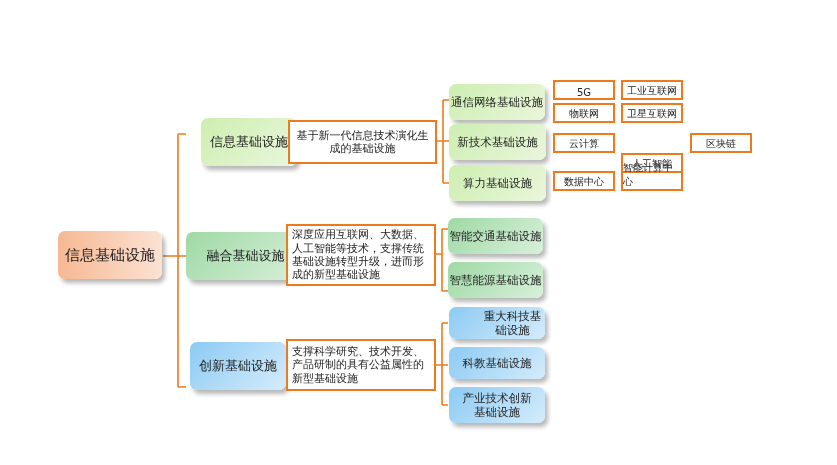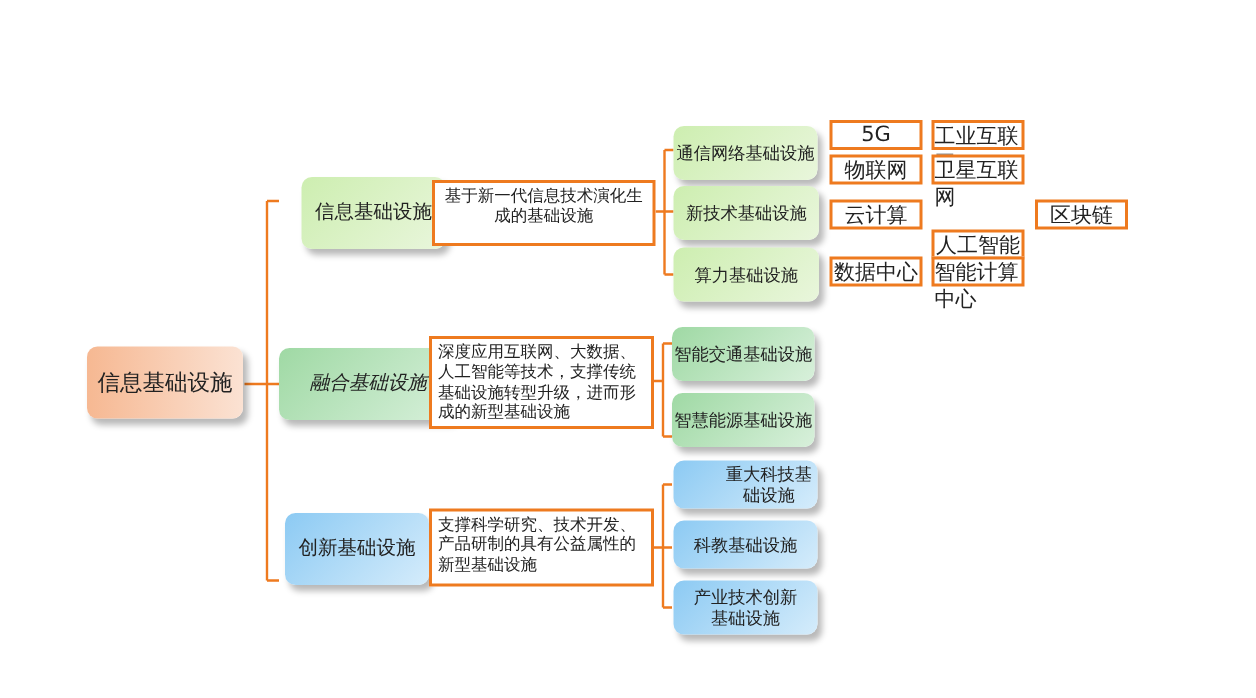--- a/index.html
+++ b/index.html
@@ -7,24 +7,24 @@
          font-family:"DejaVu Sans","Liberation Sans",sans-serif; color:#222; }
   .node { position:absolute; display:flex; align-items:center; justify-content:center;
           text-align:center; border-radius:7px; box-sizing:border-box;
           box-shadow:3px 4px 4px rgba(0,0,0,0.28); line-height:1.25; }
   .root { background:linear-gradient(90deg,#f6b892 0%,#fbe2d3 100%); font-size:15px; }
   .g1 { background:linear-gradient(135deg,#cdeeb0 0%,#e9f6dc 100%); font-size:13px; }
   .g2 { background:linear-gradient(135deg,#9fd9a4 0%,#d8f0db 100%); font-size:13px; }
   .b1 { background:linear-gradient(135deg,#8ccaf3 0%,#d5ecfb 100%); font-size:13px; }
   .sub { font-size:11.5px; }
   .desc { position:absolute; border:2px solid #ee7a1f; background:#fff; box-sizing:border-box;
-          font-size:11px; line-height:1.22; padding:2px 4px; display:flex; align-items:flex-start; }
+          font-size:11px; line-height:1.22; padding:2px 4px; display:flex; align-items:center; }
   .desc.center { justify-content:center; text-align:center; }
   .leaf { position:absolute; border:2px solid #ee7a1f; background:#fff; box-sizing:border-box;
-          font-size:14px; display:flex; align-items:flex-start; justify-content:center; }
+          font-size:10px; display:flex; align-items:flex-end; justify-content:center; }
   svg.lines { position:absolute; left:0; top:0; }
 </style>
 </head>
 <body>
 
 <svg class="lines" width="837" height="465">
   <g stroke="#ee7a1f" stroke-width="1.6" fill="none">
 
     <path d="M163,256 H178 M178,134 V387 M178,134 H186 M178,256 H186 M178,387 H186"></path>
 
@@ -78,21 +78,21 @@
 <div class="leaf" style="left:690px;top:133px;width:62px;height:20px;">
   <span>区块链</span>
 </div>
 <div class="leaf" style="left:553px;top:171px;width:62px;height:20px;">
   <span>数据中心</span>
 </div>
 <div class="leaf" style="left:621px;top:171px;width:62px;height:20px;">
   <span>智能计算中心</span>
 </div>
 
-<div class="node g2" style="left:186px;top:232px;width:119px;height:48px;font-style:italic;">
+<div class="node g2" style="left:186px;top:232px;width:119px;height:48px;">
   <span>融合基础设施</span>
 </div>
 <div class="desc" style="left:286px;top:224px;width:150px;height:62px;">
   <span>深度应用互联网、大数据、人工智能等技术，支撑传统基础设施转型升级，进而形成的新型基础设施</span>
 </div>
 <div class="node g2 sub" style="left:448px;top:218px;width:95px;height:36px;">
   <span>智能交通基础设施</span>
 </div>
 <div class="node g2 sub" style="left:448px;top:262px;width:95px;height:36px;">
   <span>智慧能源基础设施</span>

